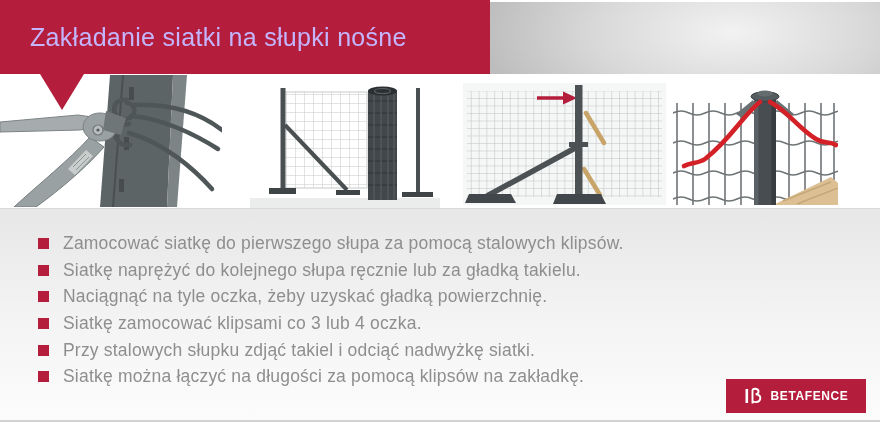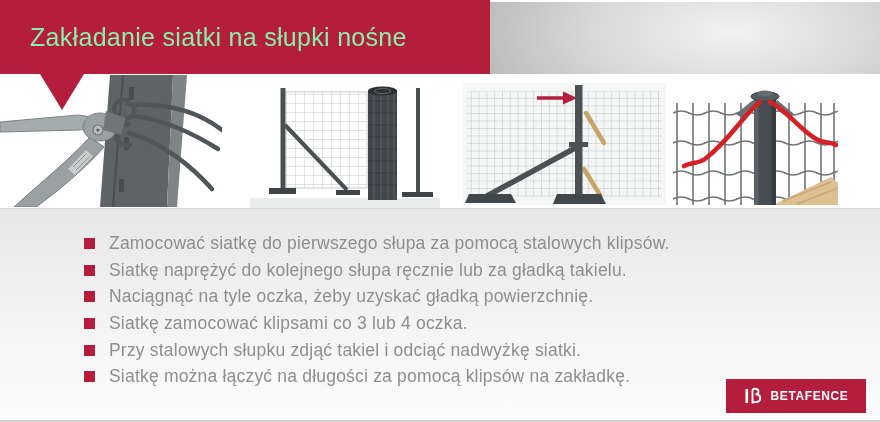--- a/index.html
+++ b/index.html
@@ -2,40 +2,40 @@
 <html><head>
 <meta charset="utf-8">
 <style>
   html,body{margin:0;padding:0;background:#fff;}
   .slide{position:relative;width:880px;height:422px;background:#ffffff;overflow:hidden;
          font-family:"Liberation Sans","DejaVu Sans",sans-serif;}
 
   
   .header-red{position:absolute;left:0;top:0;width:490px;height:74px;background:#b41e3c;z-index:4;}
   .header-title{position:absolute;left:30px;top:0;height:74px;line-height:74px;
-                color:#86efac;font-size:25px;letter-spacing:.3px;font-weight:400;white-space:nowrap;}
+                color:#c4b5fd;font-size:25px;letter-spacing:.3px;font-weight:400;white-space:nowrap;}
   .header-gray{position:absolute;left:490px;top:2px;width:390px;height:72px;z-index:3;
                background:radial-gradient(ellipse 75% 180% at 62% 42%, #f2f2f2 0%, #d8d8d8 48%, #b3b3b3 100%);}
   .notch{position:absolute;left:40px;top:74px;width:0;height:0;z-index:5;
          border-left:22px solid transparent;border-right:22px solid transparent;
          border-top:36px solid #b41e3c;}
 
   
   .photo-strip{position:absolute;left:0;top:74px;width:880px;height:134px;background:#fff;z-index:1;}
   .photo{position:absolute;}
   .photo svg{display:block;}
   .ph1{left:0;top:1px;width:222px;height:132px;}
   .ph2{left:250px;top:11px;width:190px;height:125px;}
   .ph3{left:463px;top:9px;width:203px;height:122px;background:#f5f6f6;}
   .ph4{left:673px;top:13px;width:165px;height:118px;}
 
   
   .panel{position:absolute;left:0;top:208px;width:880px;height:214px;box-sizing:border-box;z-index:2;
          background:linear-gradient(#e7e7e7,#f4f4f4 55%,#fcfcfc);
-         border-top:1px solid #dadada;border-bottom:2px solid #d2d2d2;padding-left:46px;}
+         border-top:1px solid #dadada;border-bottom:2px solid #d2d2d2;}
   .list{list-style:none;margin:0;padding:21px 0 0 38px;}
   .list li{display:flex;align-items:center;height:26.7px;}
   .bullet{flex:0 0 auto;width:11px;height:11px;background:#b41e3c;margin-right:14px;}
   .item-text{color:#8e8e8e;font-size:17.5px;letter-spacing:.2px;white-space:nowrap;}
 
   
   .logo-box{position:absolute;right:14px;bottom:9px;width:140px;height:34px;background:#b41e3c;z-index:6;
             display:flex;align-items:center;justify-content:center;gap:6px;}
   .logo-text{color:#ffffff;font-size:12px;font-weight:bold;letter-spacing:.6px;}
 </style>

